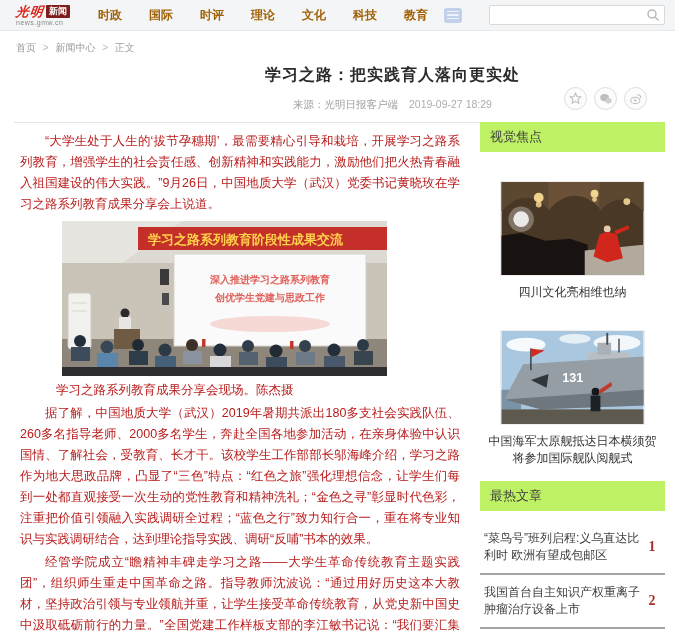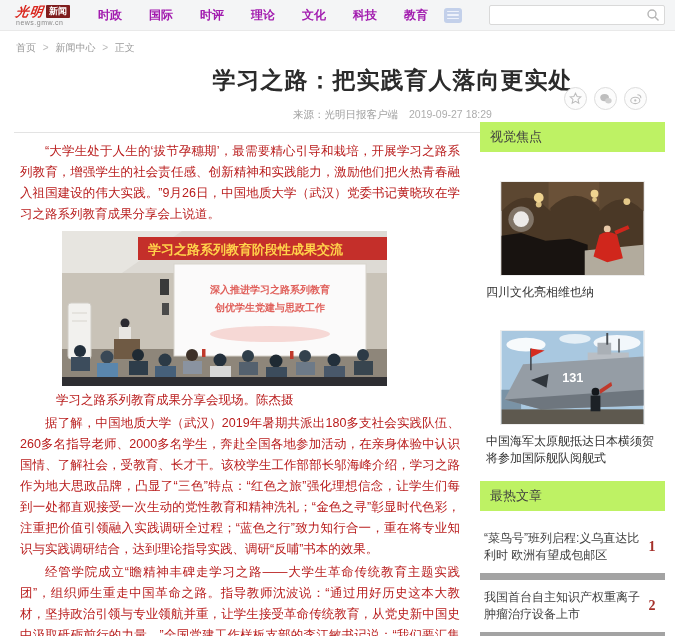--- a/index.html
+++ b/index.html
@@ -11,62 +11,62 @@
   .navbar { display:flex; align-items:center; height:31px; background:#f4f5f6;
     border-bottom:1px solid #e9e9e9; padding:0 10px; }
   .logo { display:flex; flex-direction:column; margin-left:6px; line-height:1; cursor:pointer; }
   .logo-row { display:flex; align-items:center; }
   .logo-script { color:#d9251c; font-style:italic; font-weight:bold; font-size:13px;
     transform:skewX(-8deg); letter-spacing:1px; }
   .logo-box { background:#7f1d1d; color:#fff; font-size:9px; font-weight:bold;
     padding:2px 3px; margin-left:2px; border-radius:1px; }
   .logo-domain { color:#8a8a8a; font-size:7px; margin-top:1px; letter-spacing:.5px; }
   .nav-items { display:flex; margin-left:28px; gap:27px; }
-  .nav-item { font-size:12px; color:#a21caf; font-weight:bold; cursor:pointer; white-space:nowrap;text-align:right; }
+  .nav-item { font-size:12px; color:#a16207; font-weight:bold; cursor:pointer; white-space:nowrap;text-align:right; }
   .menu-icon { width:18px; height:15px; background:#c3d0ea; border-radius:3px; margin-left:16px;
     display:flex; flex-direction:column; justify-content:center; gap:2px; padding:3px; cursor:pointer; }
   .menu-icon i { display:block; height:1.5px; background:#eef2fb; border-radius:1px; }
   .search-wrap { margin-left:auto; position:relative; }
   .search-input { width:176px; height:20px; border:1px solid #d9d9d9; background:#fff;
     border-radius:2px; font-size:11px; padding:0 22px 0 6px; outline:none; }
   .search-icon { position:absolute; right:5px; top:3px; width:14px; height:14px; cursor:pointer; }
 
   
   .breadcrumb { padding:10px 0 0 16px; font-size:10px; color:#9a9a9a; }
   .breadcrumb span.link { cursor:pointer; }
   .breadcrumb .sep { margin:0 4px; color:#bbb; }
 
   
   .article-header { position:relative; padding:10px 0 0 110px; text-align:center; }
-  .article-title { font-size:23px; font-weight:bold; color:#2b2b2b; letter-spacing:1px; }
+  .article-title { font-size:16px; font-weight:bold; color:#2b2b2b; letter-spacing:1px; }
   .article-meta { margin-top:12px; font-size:10.5px; color:#9f9f9f; }
   .article-meta .dt { margin-left:8px; color:#adadad; }
   .share-bar { position:absolute; right:28px; top:32px; display:flex; gap:7px; }
   .share-btn { width:23px; height:23px; border:1px solid #ddd; border-radius:50%; background:#fcfcfc;
     display:flex; align-items:center; justify-content:center; cursor:pointer; }
   .hr { border-top:1px solid #e3e3e3; margin:10px 14px 0 14px; }
 
   
   .main-col { width:470px; padding:8px 10px 0 20px; }
   .main-col p { font-size:12.5px; line-height:21px; color:#b91c1c; text-indent:2em;
     margin-bottom:2px; text-align:justify; }
   .photo-wrap { width:356px; margin:6px auto 2px auto; }
   .photo-wrap svg { display:block; }
   .photo-caption { font-size:12px; color:#3c3c3c; margin:4px 0 6px 36px; text-indent:0 !important; }
 
   
   .sidebar { position:absolute; left:480px; top:122px; width:185px; }
   .side-header { background:#bef264; padding:6px 10px; font-size:13px; color:#3f3f3f;
     margin-bottom:10px; }
-  .focus-item { text-align:left; margin-bottom:14px; cursor:pointer;margin-top:29px; }
+  .focus-item { text-align:center; margin-bottom:14px; cursor:pointer;margin-top:29px; }
   .focus-item svg { display:block; margin:0 auto; border:1px solid #eee; }
   .focus-caption { font-size:12px; color:#333; margin-top:8px; line-height:17px; padding:0 6px; }
   .hot-list { }
   .hot-item { display:flex; align-items:center; padding:9px 2px 9px 4px;
-    border-bottom:7px solid #a3a3a3; cursor:pointer; }
+    border-bottom:2px solid #a3a3a3; cursor:pointer; }
   .hot-item:last-child { border-bottom:none; }
   .hot-title { flex:1; font-size:12px; color:#3f3f3f; line-height:17px; }
   .hot-rank { width:22px; text-align:center; font-size:14px; font-weight:bold; color:#a5302a;
     font-family:"Liberation Serif","DejaVu Serif",serif; }
 </style>
 </head>
 <body>
 
 <div class="page">
 

